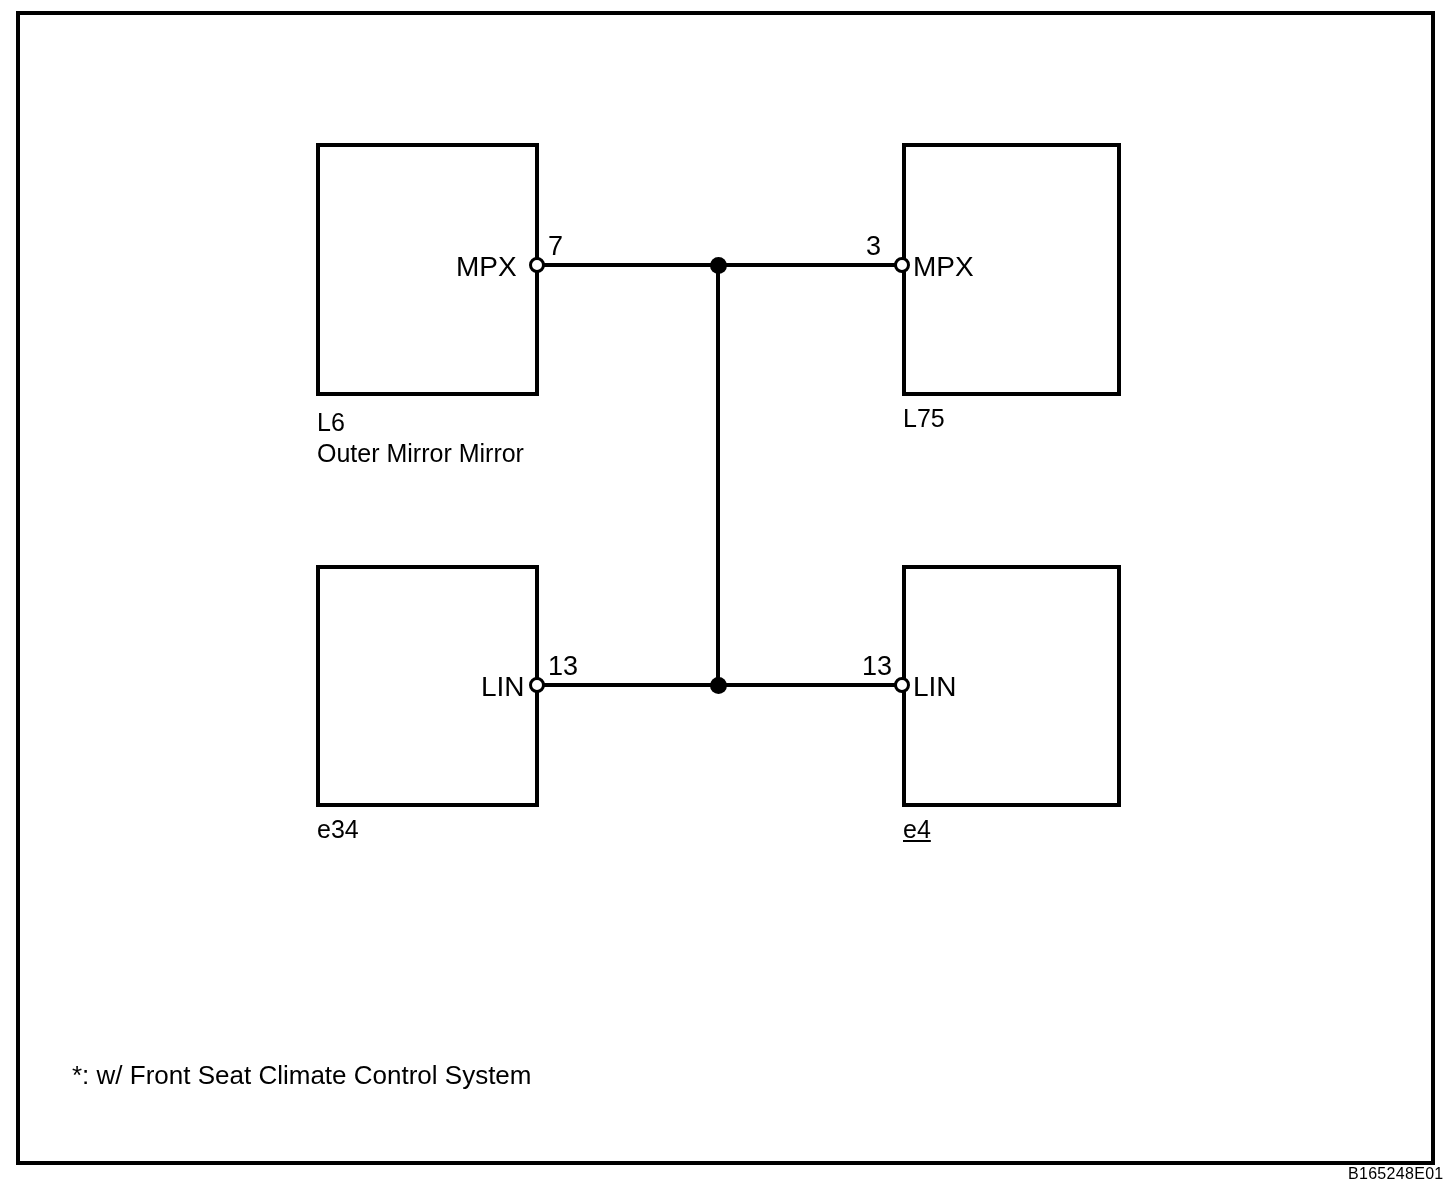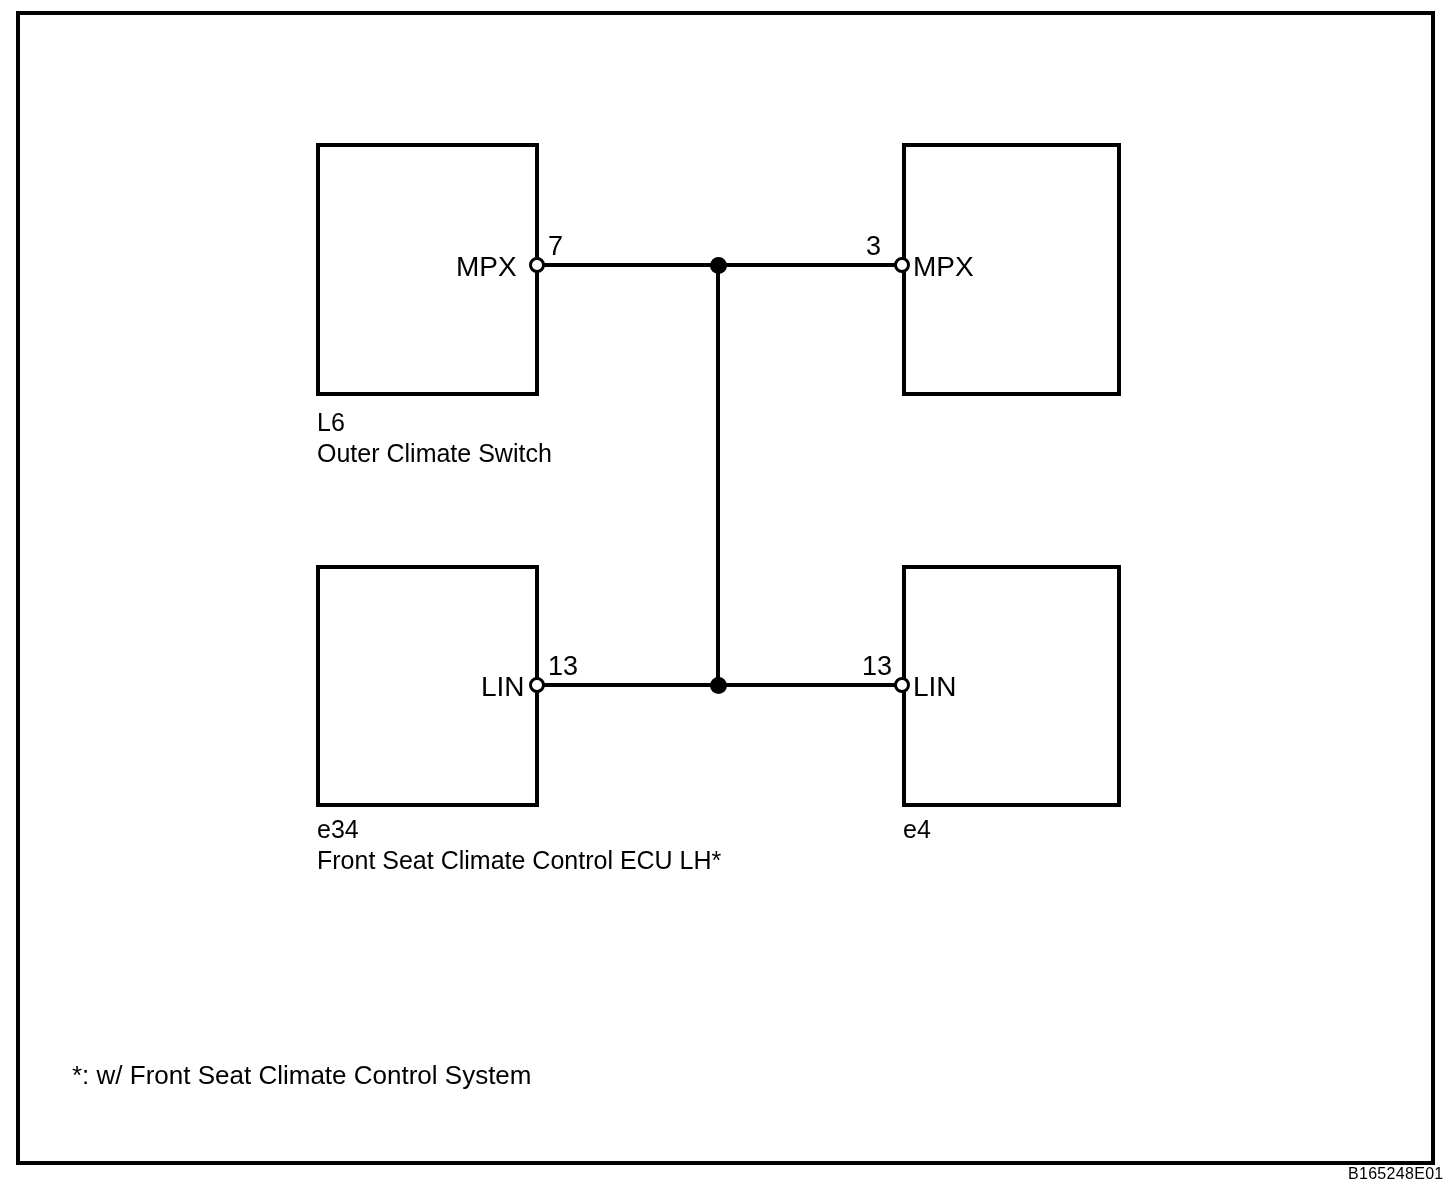--- a/index.html
+++ b/index.html
@@ -63,21 +63,21 @@
   .caption {
     position: absolute;
     font-size: 25px;
     line-height: 31px;
     white-space: nowrap;
     color: #000000;
   }
   #caption-outer-mirror-switch { left: 317px; top: 407px; }
   #caption-console-switch      { left: 903px; top: 403px; }
   #caption-climate-ecu-lh      { left: 317px; top: 814px; }
-  #caption-climate-ecu-rh      { left: 903px; top: 814px; }
+  #caption-climate-ecu-rh      { left: 903px; top: 814px; text-decoration: underline; }
   .caption .code { display: block; }
   .caption .name { display: block; }
 
   
   .wire-h {
     position: absolute;
     height: 4px;
     background: #000000;
   }
   .wire-v {
@@ -198,29 +198,29 @@
   <div class="signal-label" id="signal-lin-left">LIN</div>
   <div class="signal-label" id="signal-lin-right">LIN</div>
 
   <div class="pin-label" id="pin-mpx-left">7</div>
   <div class="pin-label" id="pin-mpx-right">3</div>
   <div class="pin-label" id="pin-lin-left">13</div>
   <div class="pin-label" id="pin-lin-right">13</div>
 
   <div class="caption" id="caption-outer-mirror-switch">
     <span class="code">L6</span>
-    <span class="name">Outer Climate Switch</span>
+    <span class="name">Outer Mirror Mirror</span>
   </div>
 
   <div class="caption" id="caption-console-switch">
+    <span class="code">L75</span>
   </div>
 
   <div class="caption" id="caption-climate-ecu-lh">
     <span class="code">e34</span>
-    <span class="name">Front Seat Climate Control ECU LH*</span>
   </div>
 
   <div class="caption" id="caption-climate-ecu-rh">
     <span class="code">e4</span>
   </div>
 
   <div id="footnote">*: w/ Front Seat Climate Control System</div>
   <div id="figure-code">B165248E01</div>
 
 </div>

